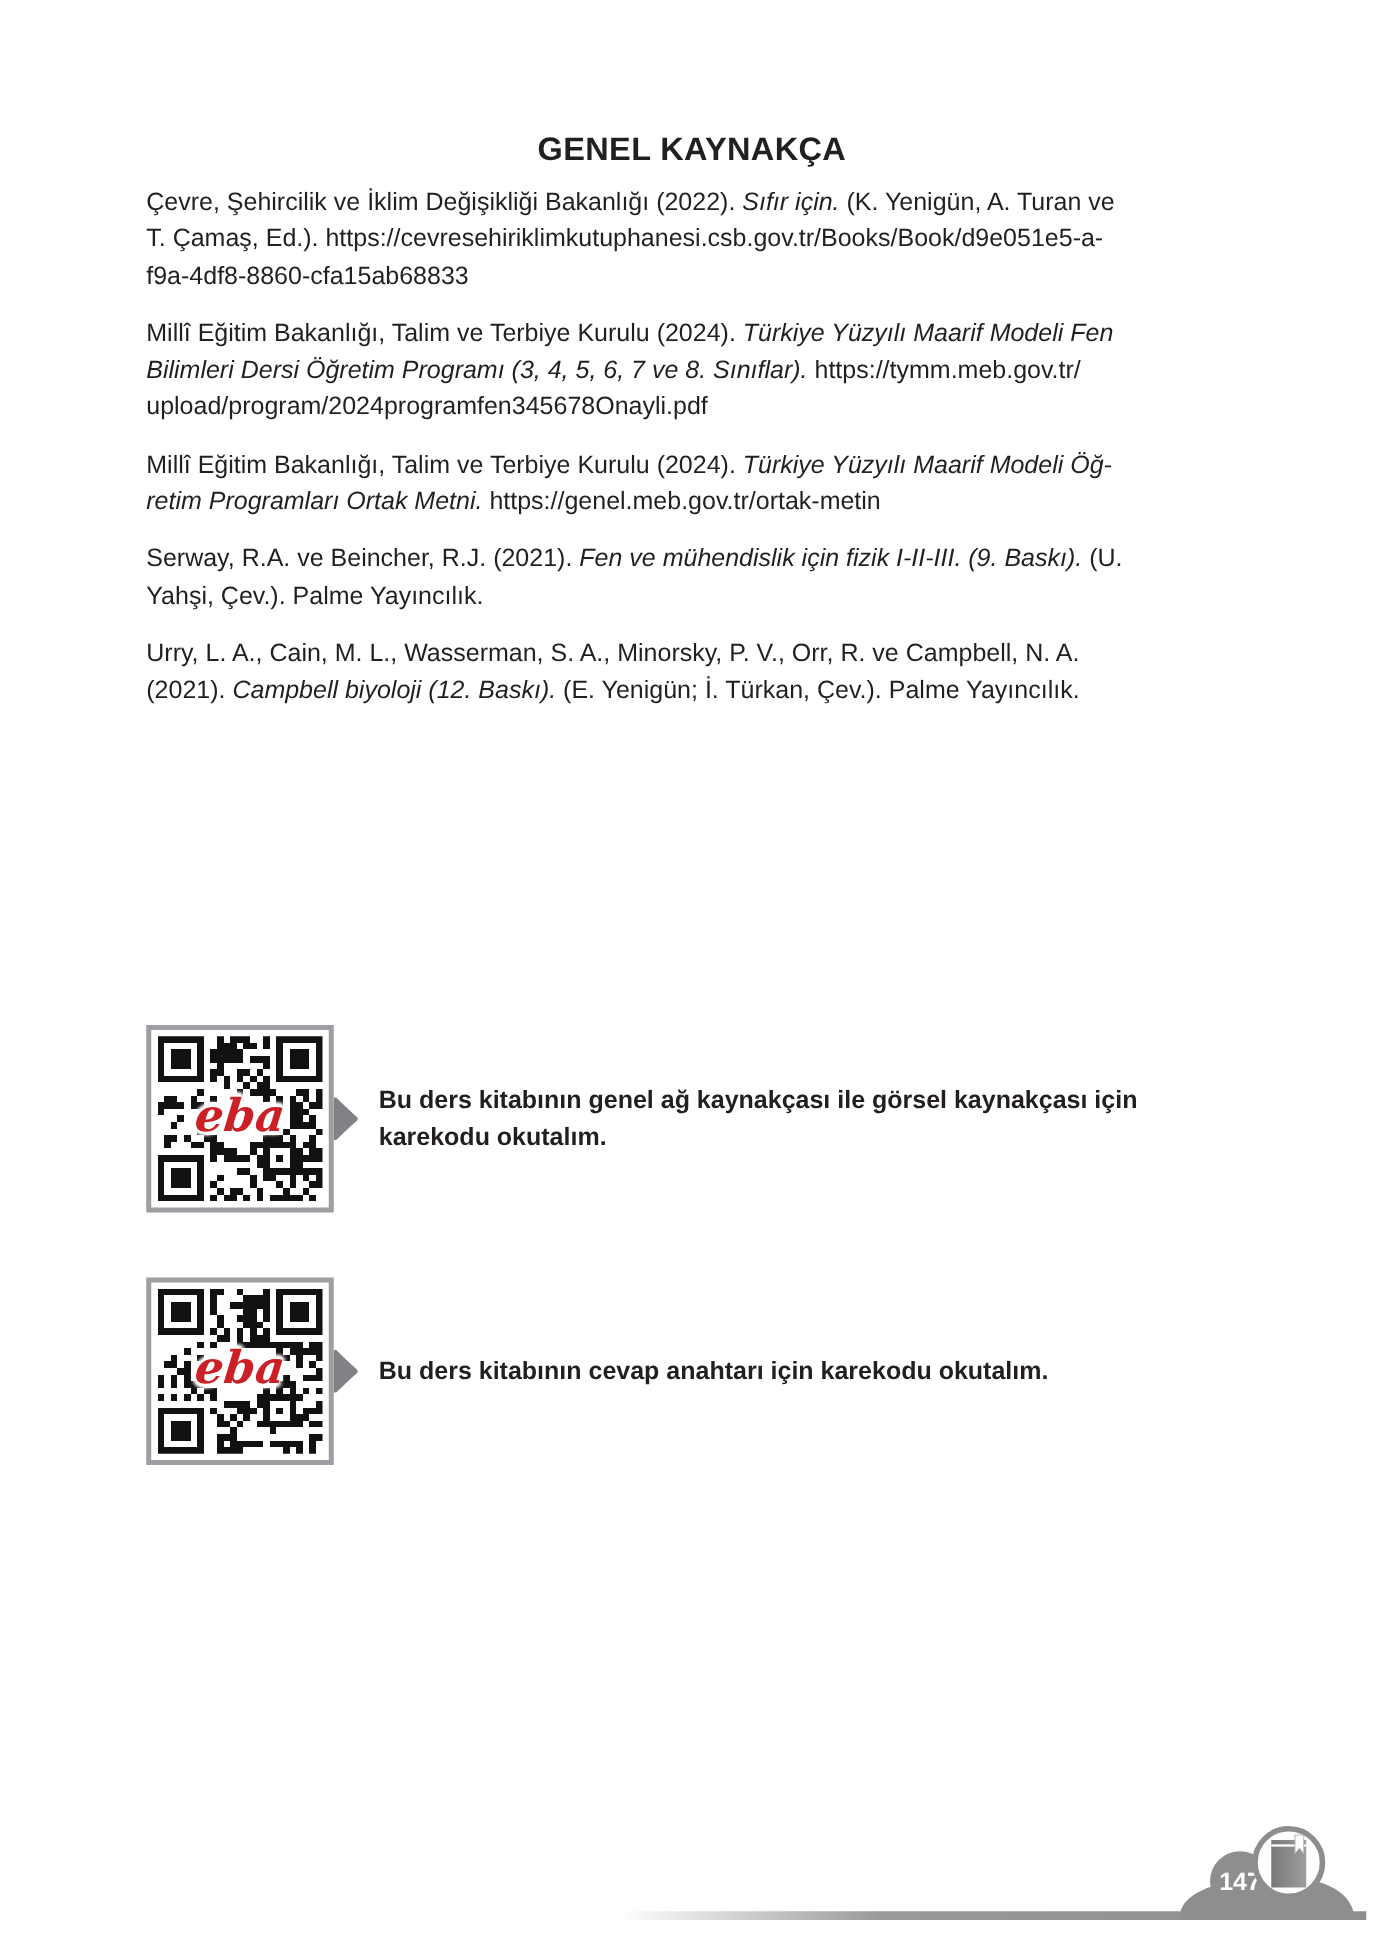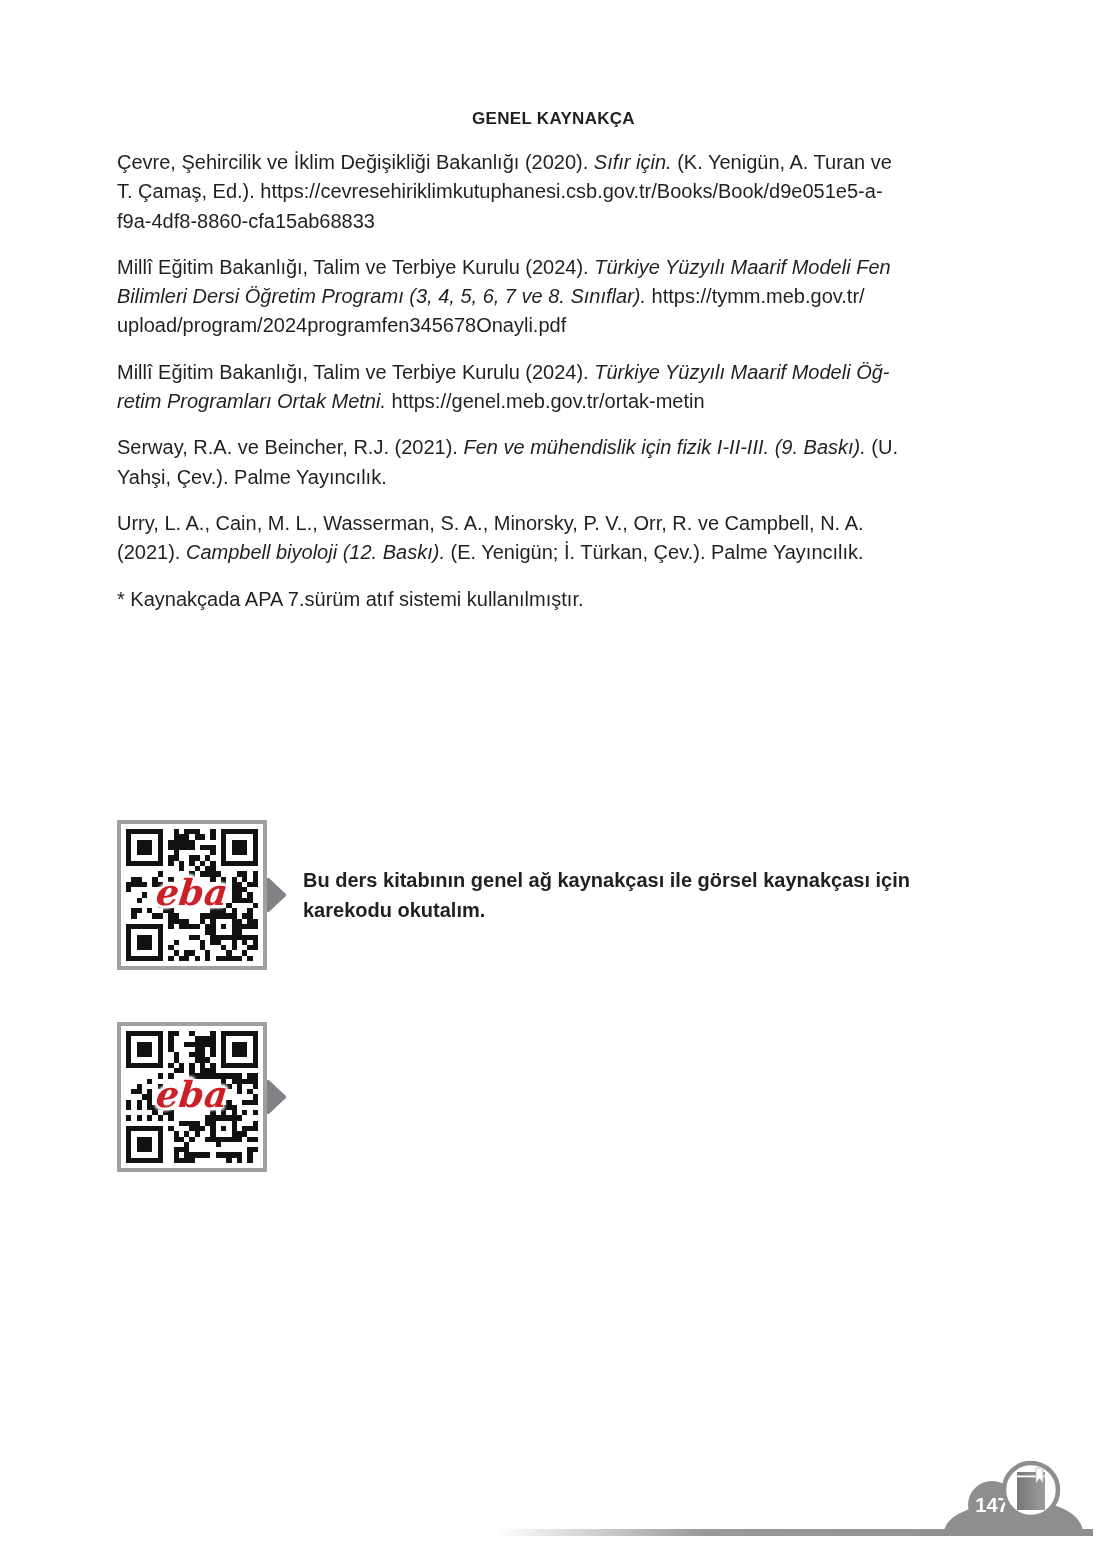--- a/index.html
+++ b/index.html
@@ -2,21 +2,21 @@
 <html><head>
 <meta charset="utf-8">
 <style>
   html,body{margin:0;padding:0;}
   body{
     width:1106px;height:1560px;background:#ffffff;position:relative;overflow:hidden;
     font-family:"Liberation Sans",sans-serif;color:#231f20;
   }
   .content{position:absolute;left:117px;top:106px;width:905px;}
   .page-title{
-    font-size:17px;line-height:26px;font-weight:bold;text-align:center;
+    font-size:26px;line-height:26px;font-weight:bold;text-align:center;
     margin:0 0 16px 0;width:873px;letter-spacing:.3px;
   }
   .ref{
     font-size:20px;line-height:29.3px;margin:0 0 17px 0;white-space:pre-line;
   }
   .ref .it{font-style:italic;}
   .note{font-size:20px;line-height:29.3px;margin:4px 0 0 0;}
 
   .qr-widget{position:absolute;left:117px;display:flex;align-items:center;}
   .qr-widget.qr1{top:820px;}
@@ -41,34 +41,33 @@
   .footer-deco{position:absolute;left:496px;top:1448px;}
 </style>
 </head>
 <body>
 
 <div class="page">
 
   <main class="content">
     <h1 class="page-title">GENEL KAYNAKÇA</h1>
     <div>
-        <p class="ref"><span>Çevre, Şehircilik ve İklim Değişikliği Bakanlığı (2020). </span><span class="it">Sıfır için.</span><span> (K. Yenigün, A. Turan ve
+        <p class="ref"><span>Çevre, Şehircilik ve İklim Değişikliği Bakanlığı (2022). </span><span class="it">Sıfır için.</span><span> (K. Yenigün, A. Turan ve
 T. Çamaş, Ed.). https://cevresehiriklimkutuphanesi.csb.gov.tr/Books/Book/d9e051e5-a-
 f9a-4df8-8860-cfa15ab68833</span></p>
         <p class="ref"><span>Millî Eğitim Bakanlığı, Talim ve Terbiye Kurulu (2024). </span><span class="it">Türkiye Yüzyılı Maarif Modeli Fen
 Bilimleri Dersi Öğretim Programı (3, 4, 5, 6, 7 ve 8. Sınıflar).</span><span> https://tymm.meb.gov.tr/
 upload/program/2024programfen345678Onayli.pdf</span></p>
         <p class="ref"><span>Millî Eğitim Bakanlığı, Talim ve Terbiye Kurulu (2024). </span><span class="it">Türkiye Yüzyılı Maarif Modeli Öğ-
 retim Programları Ortak Metni.</span><span> https://genel.meb.gov.tr/ortak-metin</span></p>
         <p class="ref"><span>Serway, R.A. ve Beincher, R.J. (2021). </span><span class="it">Fen ve mühendislik için fizik I-II-III. (9. Baskı).</span><span> (U.
 Yahşi, Çev.). Palme Yayıncılık.</span></p>
         <p class="ref"><span>Urry, L. A., Cain, M. L., Wasserman, S. A., Minorsky, P. V., Orr, R. ve Campbell, N. A.
 (2021). </span><span class="it">Campbell biyoloji (12. Baskı).</span><span> (E. Yenigün; İ. Türkan, Çev.). Palme Yayıncılık.</span></p>
       </div>
-    <p class="note">* Kaynakçada APA 7.sürüm atıf sistemi kullanılmıştır.</p>
   </main>
 
   <section class="qr-widget qr1">
     <div class="qr-frame">
       <svg class="qr-svg" viewBox="0 0 25 25" width="132" height="132" shape-rendering="crispEdges">
           <rect x="0" y="0" width="25" height="25" fill="#ffffff"></rect>
           <rect x="0" y="0" width="1" height="1" fill="#111111"></rect>
           <rect x="1" y="0" width="1" height="1" fill="#111111"></rect>
           <rect x="2" y="0" width="1" height="1" fill="#111111"></rect>
           <rect x="3" y="0" width="1" height="1" fill="#111111"></rect>
@@ -629,20 +628,21 @@
           <rect x="12" y="24" width="1" height="1" fill="#111111"></rect>
           <rect x="19" y="24" width="1" height="1" fill="#111111"></rect>
           <rect x="21" y="24" width="1" height="1" fill="#111111"></rect>
           <rect x="23" y="24" width="1" height="1" fill="#111111"></rect>
         </svg>
       <span class="eba-logo">eba</span>
     </div>
     <svg class="callout-arrow" viewBox="0 0 22 44" width="22" height="44">
       <path d="M0 5 L0 39 L3 39 Q12 30 19.5 23.5 Q21 22 19.5 20.5 Q12 14 3 5 Z" fill="#808285"></path>
     </svg>
+    <p class="qr-caption">Bu ders kitabının cevap anahtarı için karekodu okutalım.</p>
   </section>
 
   <svg class="footer-deco" viewBox="0 0 610 92" width="610" height="92">
     <defs>
       <linearGradient id="barGrad" x1="0" y1="0" x2="1" y2="0">
         <stop offset="0" stop-color="#8d8e90" stop-opacity="0"></stop>
         <stop offset="0.35" stop-color="#8d8e90" stop-opacity="0.9"></stop>
         <stop offset="1" stop-color="#8d8e90" stop-opacity="1"></stop>
       </linearGradient>
       <linearGradient id="bookGrad" x1="0" y1="0" x2="1" y2="0">

